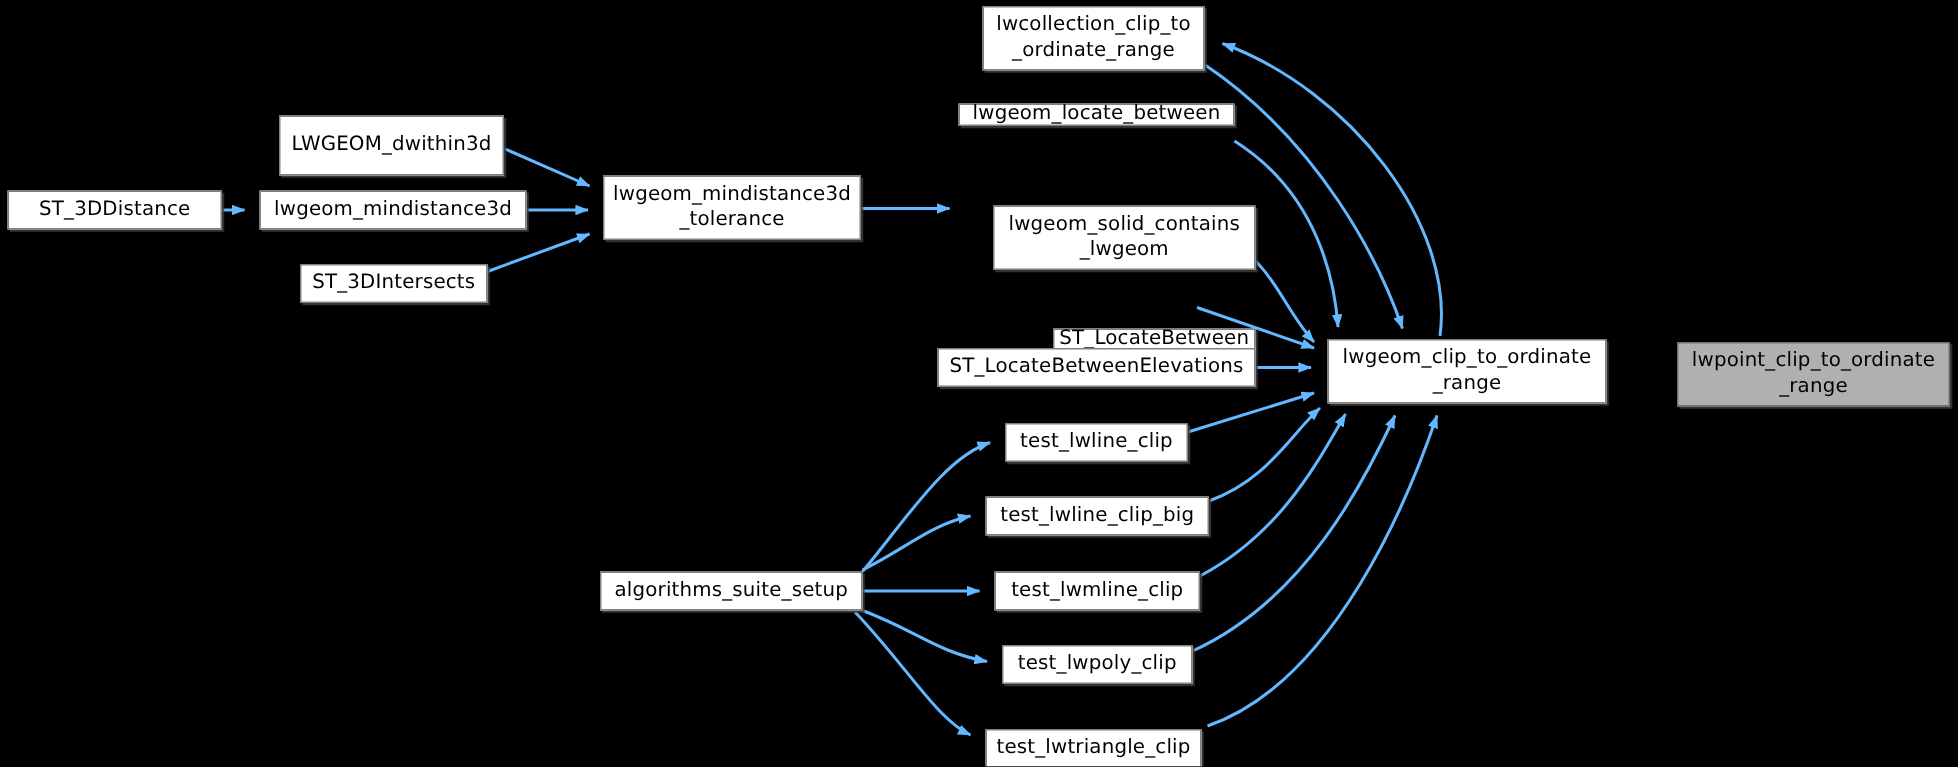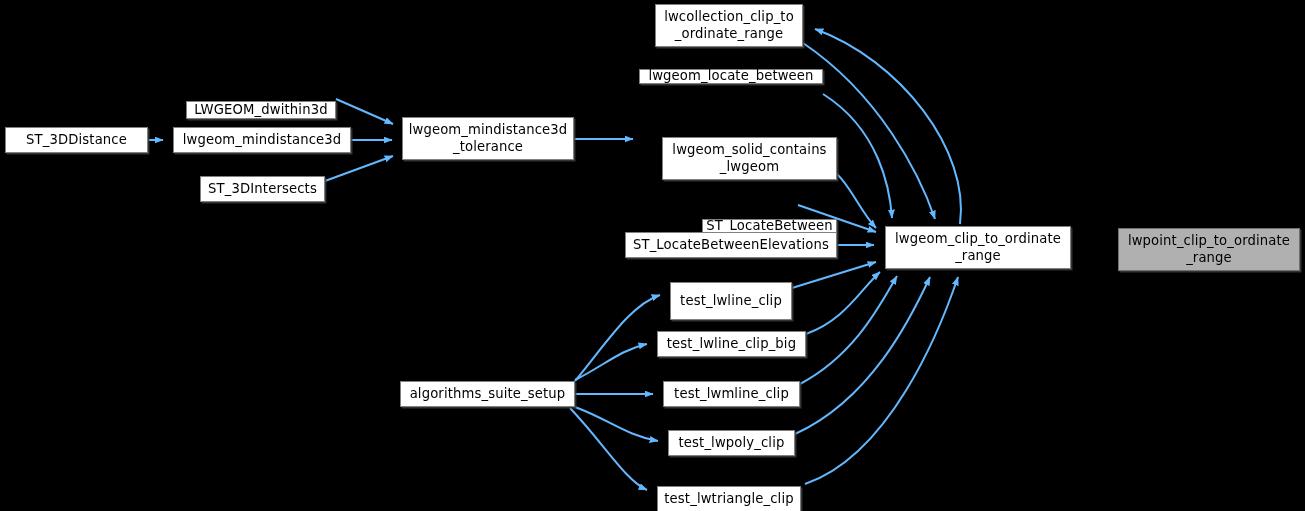--- a/index.html
+++ b/index.html
@@ -74,34 +74,34 @@
         <path d="M805,484 C890,455 940,330 958,277" fill="none" stroke="#63b8ff" stroke-width="2" marker-end="url(#arrowhead)"></path>
         <path d="M575,381 C605,345 630,305 660,295" fill="none" stroke="#63b8ff" stroke-width="2" marker-end="url(#arrowhead)"></path>
         <path d="M575,380 C605,365 620,350 647,344" fill="none" stroke="#63b8ff" stroke-width="2" marker-end="url(#arrowhead)"></path>
         <path d="M575,394 L653,394" fill="none" stroke="#63b8ff" stroke-width="2" marker-end="url(#arrowhead)"></path>
         <path d="M575,407 C610,420 625,435 658,441" fill="none" stroke="#63b8ff" stroke-width="2" marker-end="url(#arrowhead)"></path>
         <path d="M570,408 C605,445 625,480 647,490" fill="none" stroke="#63b8ff" stroke-width="2" marker-end="url(#arrowhead)"></path>
       </g>
   </svg>
   <div id="node-layer">
       <div class="node" style="left: 5px; top: 127px; width: 143px; height: 26px;">ST_3DDistance</div>
-      <div class="node" style="left: 186px; top: 77px; width: 150px; height: 18px; margin-top: 24px;">LWGEOM_dwithin3d</div>
+      <div class="node" style="left: 186px; top: 77px; width: 150px; height: 40px;">LWGEOM_dwithin3d</div>
       <div class="node" style="left: 173px; top: 127px; width: 178px; height: 26px;">lwgeom_mindistance3d</div>
       <div class="node" style="left: 200px; top: 176px; width: 125px; height: 26px;">ST_3DIntersects</div>
       <div class="node" style="left: 402px; top: 117px; width: 172px; height: 43px;">lwgeom_mindistance3d
 _tolerance</div>
       <div class="node" style="left: 400px; top: 381px; width: 175px; height: 26px;">algorithms_suite_setup</div>
       <div class="node" style="left: 655px; top: 4px; width: 148px; height: 43px;">lwcollection_clip_to
 _ordinate_range</div>
       <div class="node" style="left: 639px; top: 69px; width: 184px; height: 15px;">lwgeom_locate_between</div>
       <div class="node" style="left: 662px; top: 117px; width: 175px; height: 43px; margin-top: 20px;">lwgeom_solid_contains
 _lwgeom</div>
       <div class="node" style="left: 702px; top: 184px; width: 135px; height: 14px; margin-top: 35px;">ST_LocateBetween</div>
       <div class="node" style="left: 625px; top: 232px; width: 212px; height: 26px;">ST_LocateBetweenElevations</div>
-      <div class="node" style="left: 670px; top: 282px; width: 122px; height: 38px;">test_lwline_clip</div>
+      <div class="node" style="left: 670px; top: 282px; width: 122px; height: 26px;">test_lwline_clip</div>
       <div class="node" style="left: 657px; top: 331px; width: 149px; height: 26px;">test_lwline_clip_big</div>
       <div class="node" style="left: 663px; top: 381px; width: 137px; height: 26px;">test_lwmline_clip</div>
       <div class="node" style="left: 668px; top: 430px; width: 127px; height: 26px;">test_lwpoly_clip</div>
       <div class="node" style="left: 657px; top: 486px; width: 144px; height: 26px;">test_lwtriangle_clip</div>
       <div class="node" style="left: 885px; top: 226px; width: 186px; height: 43px;">lwgeom_clip_to_ordinate
 _range</div>
       <div class="node highlight" style="left: 1118px; top: 228px; width: 182px; height: 43px;">lwpoint_clip_to_ordinate
 _range</div>
     </div>
 </div>

